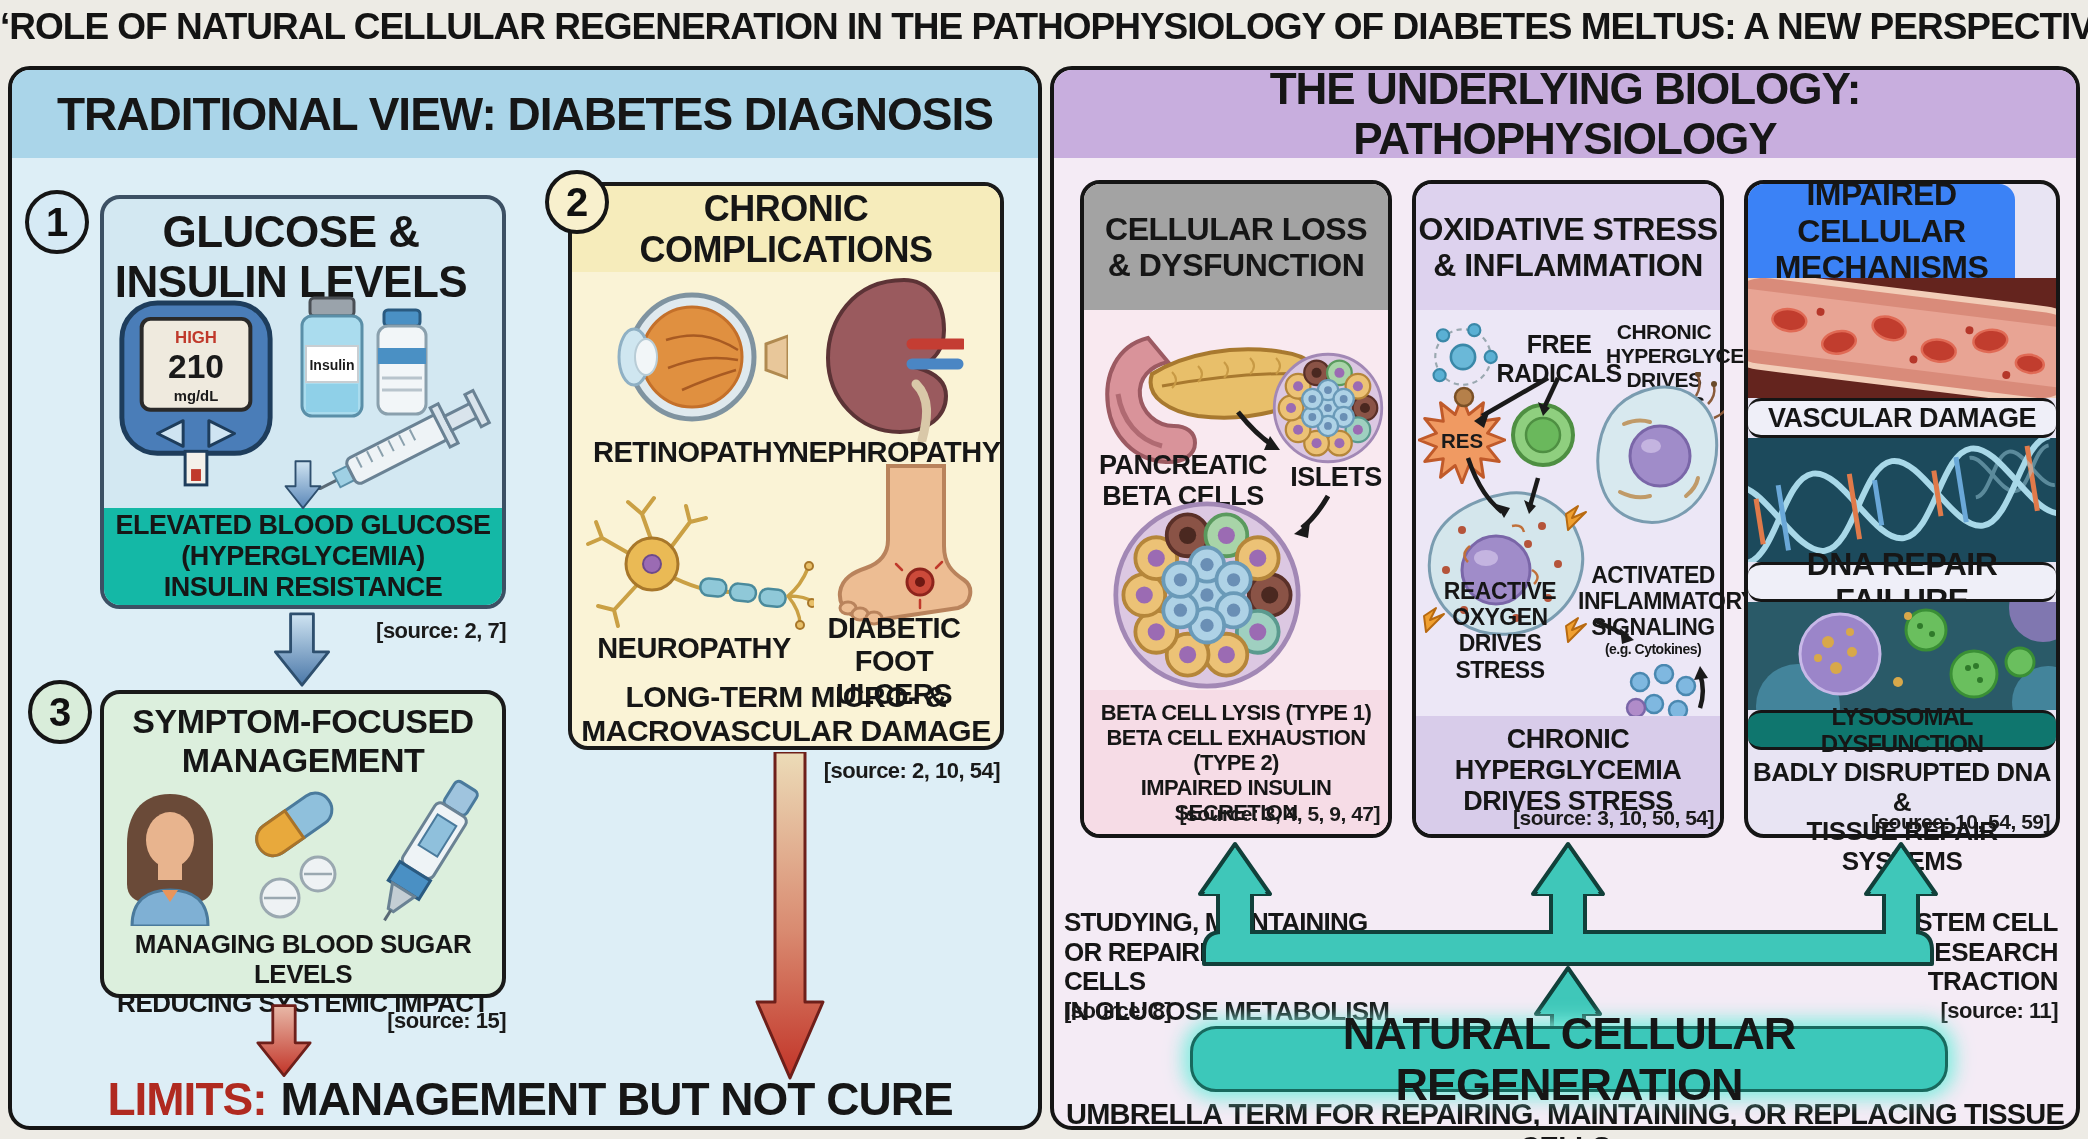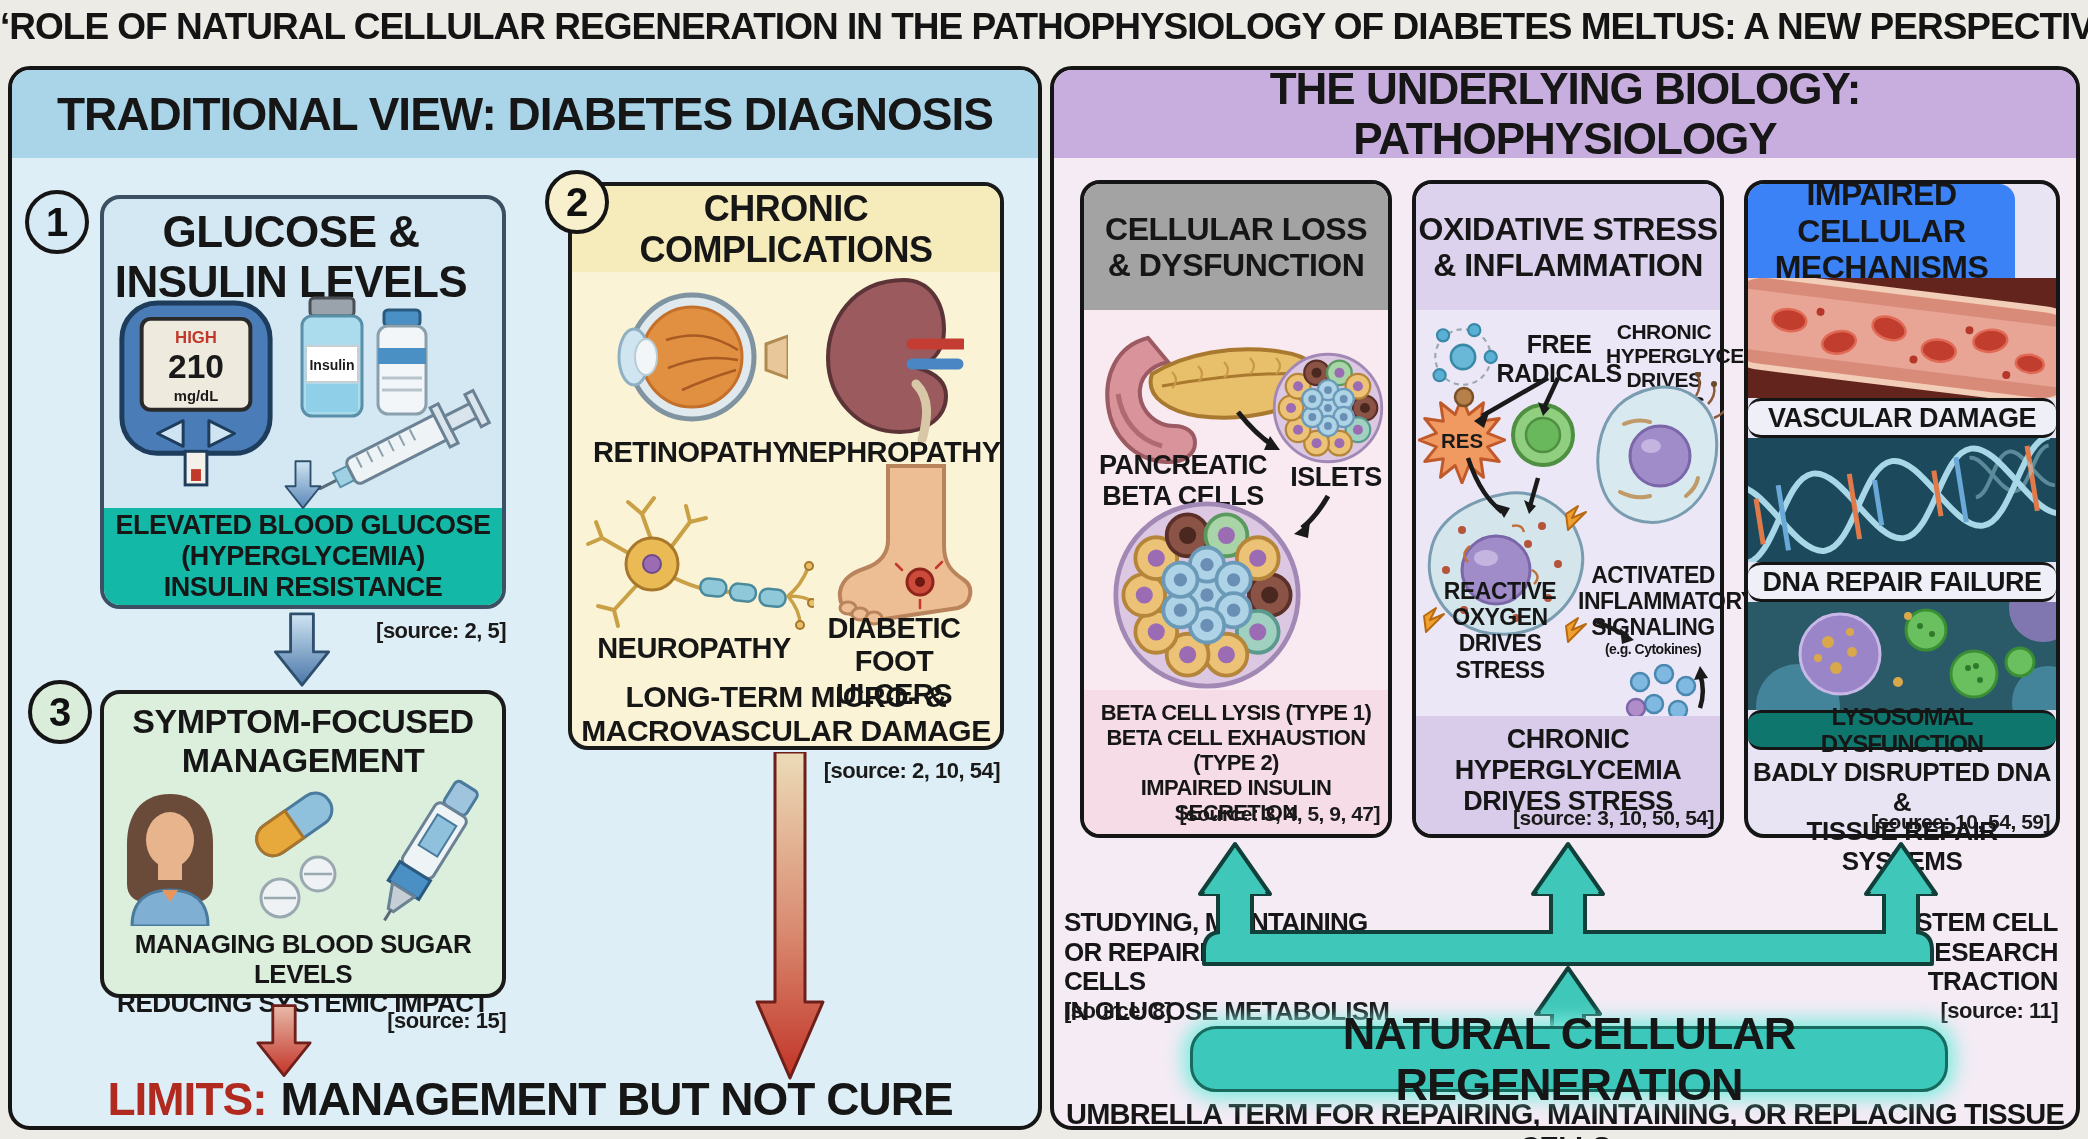--- a/index.html
+++ b/index.html
@@ -77,21 +77,21 @@
           <stop offset="0" stop-color="#cfe4f2"></stop>
           <stop offset="1" stop-color="#5b87b8"></stop>
         </linearGradient>
       </defs>
     <path d="M18 2 H42 V42 H58 L30 77 L2 42 H18 Z" fill="url(#gb1)" stroke="#2e4f6e" stroke-width="3" stroke-linejoin="round"></path>
   </svg>
 
   <div class="abs t flex" style="left:104px;top:508px;width:398px;height:97px;background:#14b8a6;border-radius:0 0 16px 16px;font-size:27px;z-index:2;">ELEVATED BLOOD GLUCOSE
 (HYPERGLYCEMIA)
 INSULIN RESISTANCE</div>
-  <div class="src" style="left:336px;top:618px;width:170px;text-align:right;font-size:22px;">[source: 2, 5]</div>
+  <div class="src" style="left:336px;top:618px;width:170px;text-align:right;font-size:22px;">[source: 2, 7]</div>
 
   <svg class="abs" style="left:272px;top:612px;" width="60" height="76" viewBox="0 0 60 80">
     <defs>
         <linearGradient id="gb2" x1="0" y1="0" x2="0" y2="1">
           <stop offset="0" stop-color="#cfe4f2"></stop>
           <stop offset="1" stop-color="#4a77a8"></stop>
         </linearGradient>
       </defs>
     <path d="M18 2 H42 V42 H58 L30 77 L2 42 H18 Z" fill="url(#gb2)" stroke="#2e4f6e" stroke-width="3" stroke-linejoin="round"></path>
   </svg>
@@ -490,21 +490,21 @@
           <line x1="190" y1="38" x2="190" y2="84" stroke="#e07a4a"></line>
           <line x1="214" y1="28" x2="214" y2="94" stroke="#6aa8d8"></line>
           <line x1="286" y1="28" x2="286" y2="94" stroke="#e07a4a"></line>
       </g>
     </g>
     <g opacity="0.45" transform="translate(220,10) scale(0.5) rotate(-9)">
       <path d="M0 20 C30 20 50 100 80 100 C110 100 130 20 160 20" stroke="#a8d8e8" stroke-width="8" fill="none"></path>
       <path d="M0 100 C30 100 50 20 80 20 C110 20 130 100 160 100" stroke="#a8d8e8" stroke-width="8" fill="none"></path>
     </g>
   </svg>
-  <div class="abs t flex bandline" style="left:1748px;top:562px;width:308px;height:40px;background:#efeff8;font-size:27px;">DNA REPAIR FAILURE</div>
+  <div class="abs t flex bandline" style="left:1748px;top:562px;width:308px;height:40px;background:#efeff8;font-size:32px;">DNA REPAIR FAILURE</div>
 
   <svg class="abs" style="left:1748px;top:602px;" width="308" height="108" viewBox="0 0 308 108">
     <rect width="308" height="108" fill="#2a5a68"></rect>
     <circle cx="50" cy="104" r="42" fill="#4a8fa8" opacity="0.8"></circle>
     <circle cx="300" cy="100" r="36" fill="#4a8fa8" opacity="0.8"></circle>
     <circle cx="295" cy="6" r="34" fill="#8a7ab8" opacity="0.9"></circle>
     <circle cx="92" cy="52" r="40" fill="#9b85c9" stroke="#c8b8e8" stroke-width="3"></circle>
     <g fill="#d8a84a">
         <circle cx="80" cy="40" r="6"></circle>
         <circle cx="104" cy="50" r="5"></circle>

